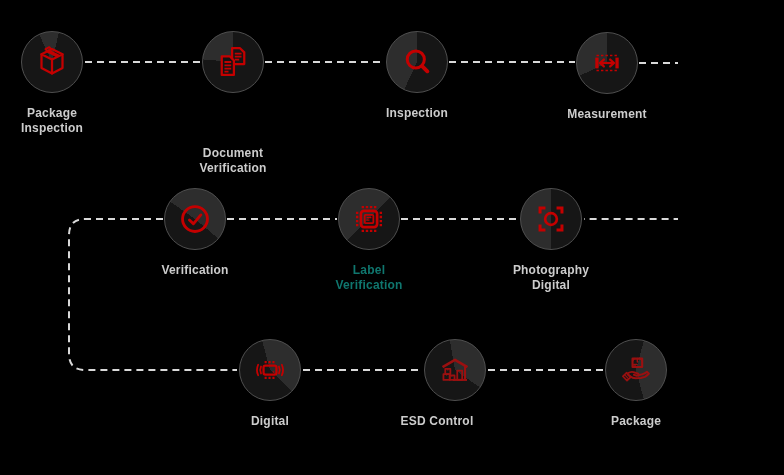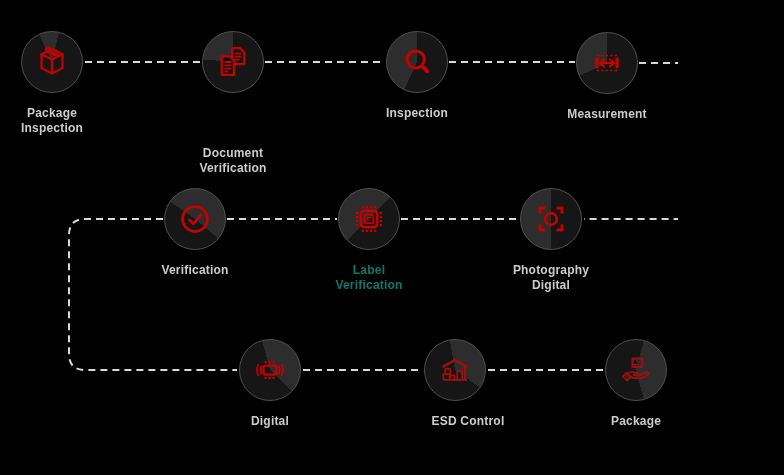--- a/index.html
+++ b/index.html
@@ -198,21 +198,21 @@
                 <path d="M10.5 18.6H20" stroke-width="1.4"></path>
                 <rect x="13.5" y="12.4" width="3.3" height="6.2" stroke-width="1.2"></rect>
                 <rect x="4.3" y="14.7" width="4.2" height="3.9" stroke-width="1.2"></rect>
                 <rect x="8.5" y="15.6" width="3.2" height="3" stroke-width="1.2"></rect>
                 <rect x="5.5" y="11.2" width="3.4" height="3.5" stroke-width="1.2"></rect>
                 <path d="M7.2 11.2V12.3M6.4 14.7V15.7M9.9 15.6V16.5" stroke-width=".8"></path>
               </g>
             </svg>
           </span>
         </div>
-        <div class="node-label" style="left: 398px; top: 414px; color: rgb(204, 204, 204);">
+        <div class="node-label" style="left: 367px; top: 414px; color: rgb(204, 204, 204);">
           <span>ESD Control</span>
         </div>
       </div>
       <div class="node">
         <div class="node-circle" style="left: 605px; top: 339px; border-color: rgb(79, 79, 79); background: conic-gradient(from 15deg, rgb(45, 45, 45) 0deg, rgb(45, 45, 45) 150deg, rgb(22, 22, 22) 150deg, rgb(22, 22, 22) 360deg);">
           <span class="node-icon">
             <svg viewBox="0 0 24 24">
               <g fill="none" stroke="#9a1010" stroke-linejoin="round" stroke-linecap="round">
                 <rect x="9.7" y="4.4" width="6.4" height="5.6" stroke-width="1.4"></rect>
                 <path d="M12.9 4.4V6.6M10.9 4.4 9.7 5.9M14.9 4.4 16.1 5.9" stroke-width="1"></path>

